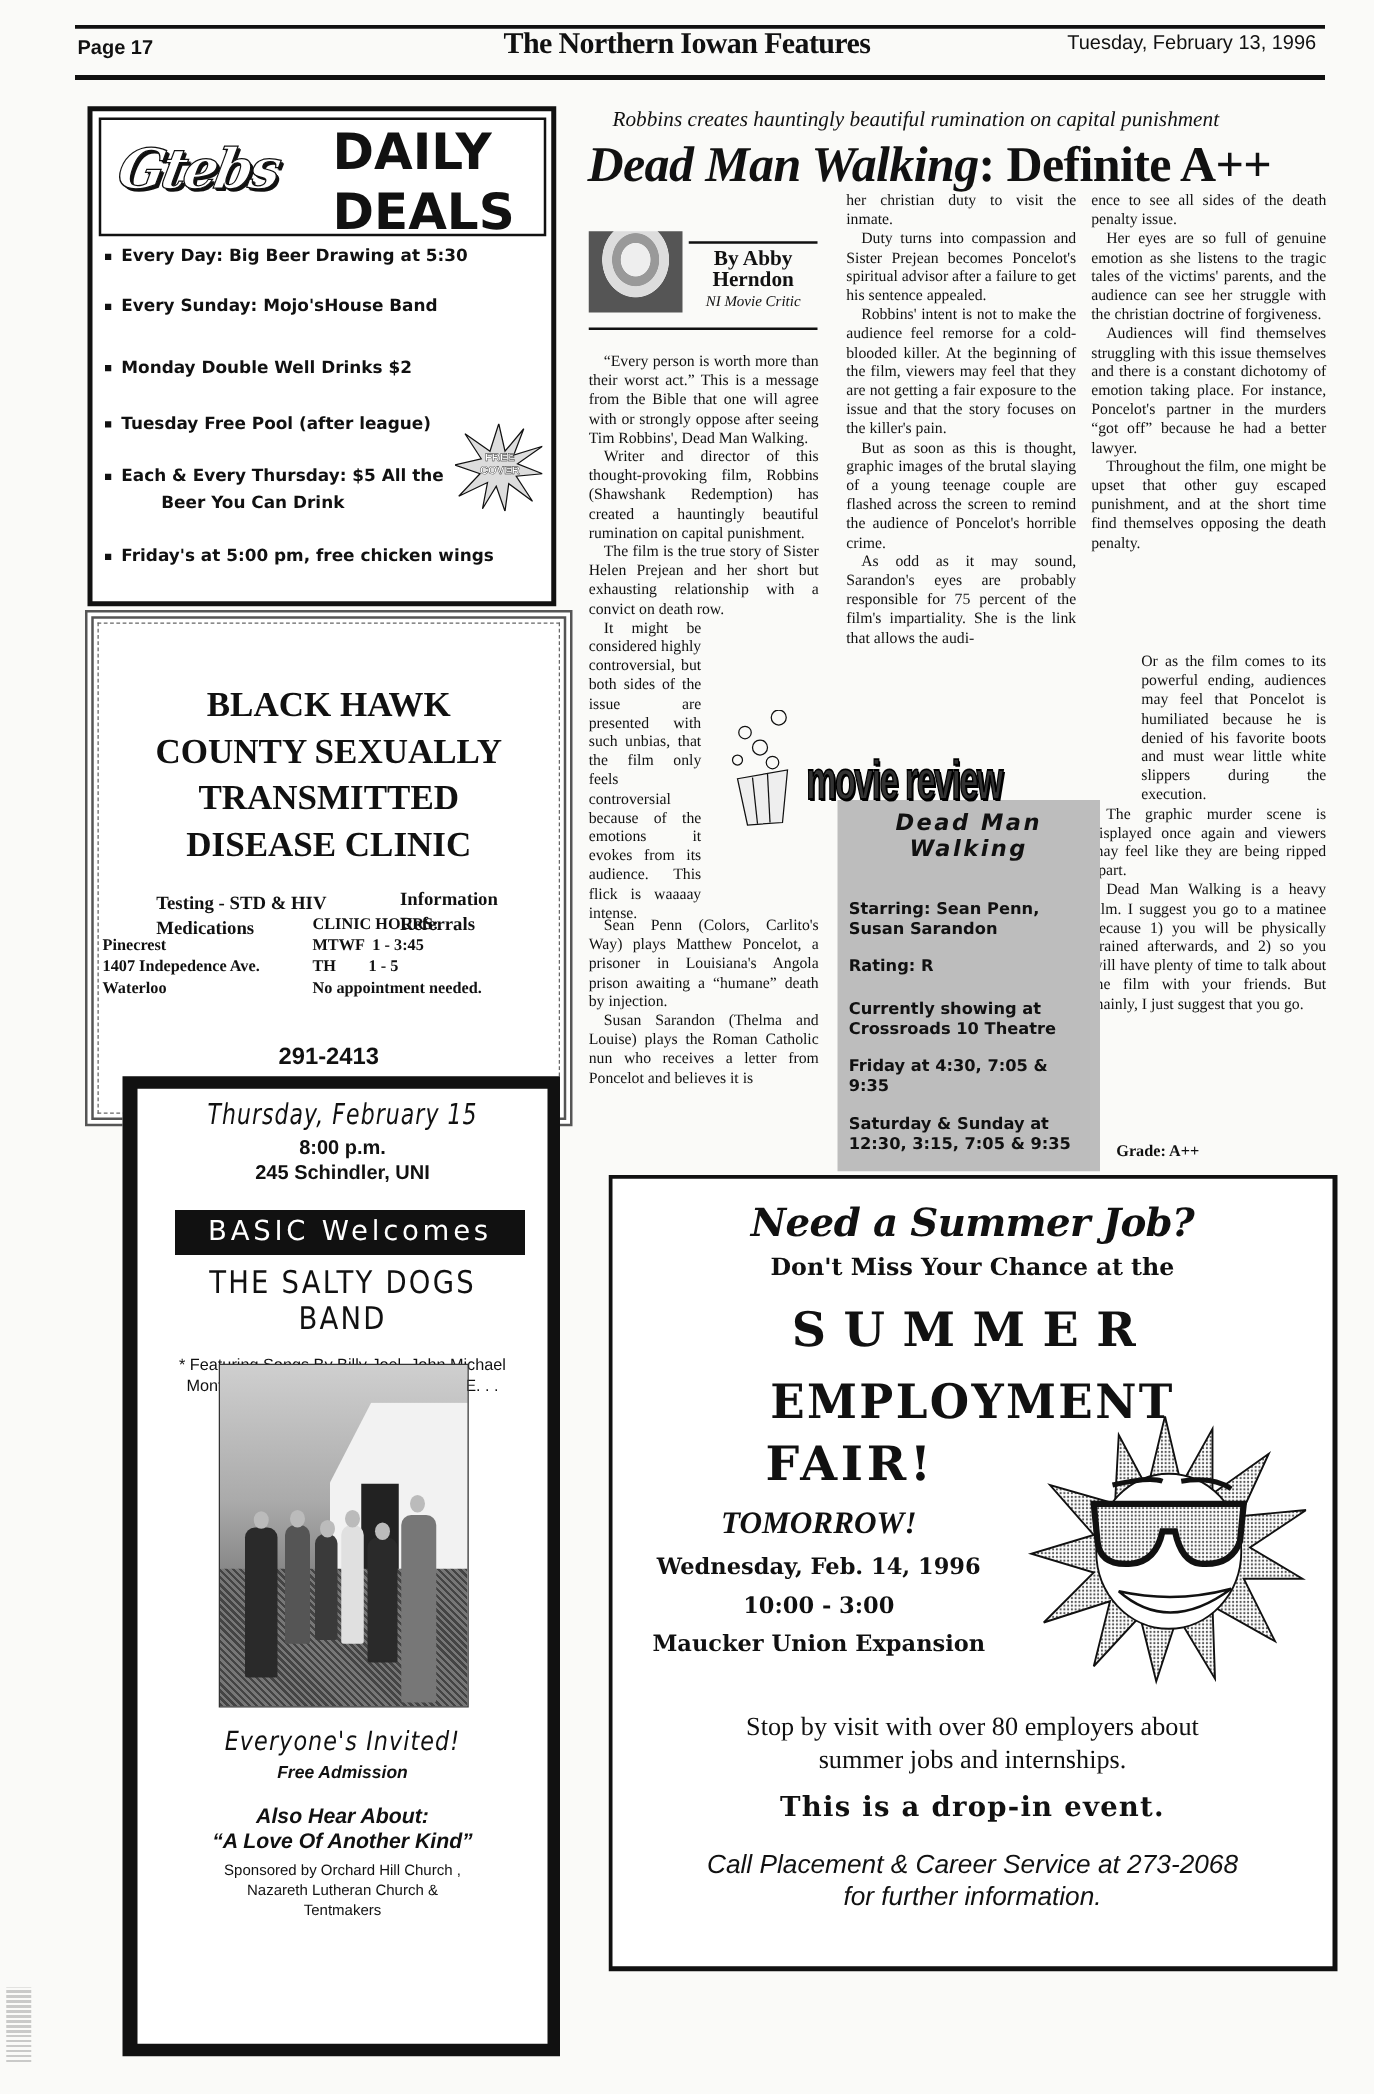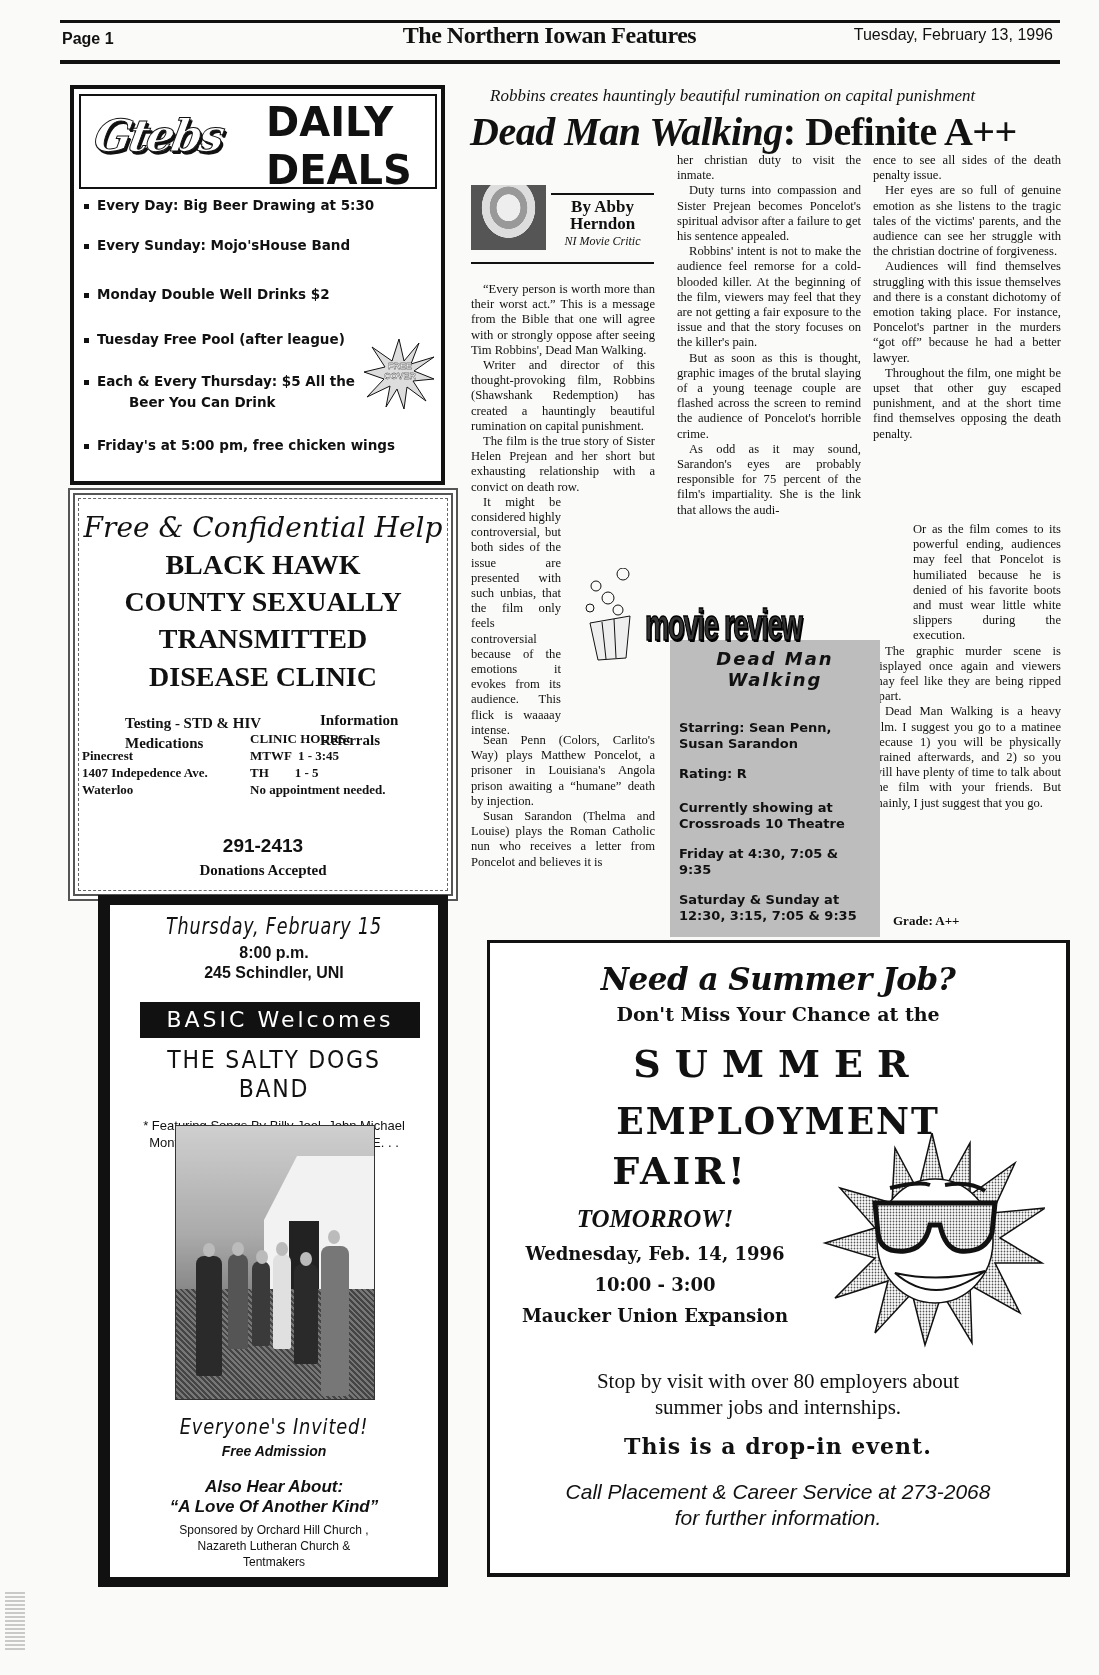--- a/index.html
+++ b/index.html
@@ -29,21 +29,21 @@
   .clinic-inner { position: absolute; inset: 3px; border: 1px dashed #666; }
   .clinic .script { position: absolute; left: 0; width: 100%; top: 16px; text-align: center; font: italic 28px "DejaVu Serif", serif; }
   .clinic .big { position: absolute; left: 0; width: 100%; text-align: center; font: bold 28px "Liberation Serif", serif; }
   .clinic .svc { position: absolute; font: bold 15px "Liberation Serif", serif; line-height: 20px; }
   .clinic .addr { position: absolute; left: 7px; top: 252px; font: bold 13px "Liberation Serif", serif; line-height: 17px; }
   .clinic .hours { position: absolute; left: 175px; top: 235px; font: bold 13px "Liberation Serif", serif; line-height: 17px; }
   .clinic .phone { position: absolute; left: 0; width: 100%; top: 340px; text-align: center; font: bold 19px "Liberation Sans", sans-serif; }
   .clinic .donate { position: absolute; left: 0; width: 100%; top: 367px; text-align: center; font: bold 15px "Liberation Serif", serif; }
 
   
-  .basic { position: absolute; left: 98px; top: 895px; width: 350px; height: 692px; border: 10px solid #111; border-left-width: 12px; background: #fff; }
+  .basic { position: absolute; left: 98px; top: 861px; width: 350px; height: 784px; border: 10px solid #111; border-left-width: 12px; background: #fff; }
   .basic .c { position: absolute; left: 0; width: 100%; text-align: center; }
   .basic .date { top: 8px; font: 23px "DejaVu Sans Condensed", "DejaVu Sans", sans-serif; font-style: italic; letter-spacing: 1px; transform: scaleX(0.85); }
   .basic .time { top: 38px; font: bold 16px "Liberation Sans", sans-serif; line-height: 20px; }
   .basic .welcome-bar { position: absolute; left: 30px; top: 97px; width: 280px; height: 36px; background: #111; color: #fff; text-align: center; font: 22px "DejaVu Sans", sans-serif; line-height: 36px; letter-spacing: 3px; }
   .basic .band { top: 140px; font: 25px "DejaVu Sans", sans-serif; letter-spacing: 2px; transform: scaleX(0.88); }
   .basic .feat { top: 172px; font: 13px "Liberation Sans", sans-serif; line-height: 17px; margin-top: 40px; }
   .basic .photo { position: absolute; left: 65px; top: 220px; width: 200px; height: 275px; border: 1px solid #333; overflow: hidden; background: linear-gradient(180deg, #cfcfcf 0%, #aaa 40%, #888 60%, #555 100%); }
   .photo .barn { position: absolute; right: 0; top: 30px; width: 110px; height: 160px; background: #f2f2f2; clip-path: polygon(30% 0, 100% 0, 100% 100%, 0 100%, 0 40%); }
   .photo .door { position: absolute; right: 55px; top: 95px; width: 30px; height: 70px; background: #222; }
   .photo .grass { position: absolute; left: 0; bottom: 0; width: 100%; height: 110px; background: repeating-linear-gradient(45deg, #444 0 2px, #777 2px 4px); }
@@ -89,21 +89,21 @@
   .job .sun { position: absolute; left: 330px; top: 190px; width: 225px; height: 215px; }
   .job .stop { top: 425px; font: 21px "Liberation Serif", serif; line-height: 26px; }
   .job .dropin { top: 490px; font: bold 22px "DejaVu Serif", serif; letter-spacing: 1px; }
   .job .call { top: 536px; font: italic 21px "Liberation Sans", sans-serif; line-height: 26px; }
   .edge-smudge { position: absolute; left: 5px; top: 1590px; width: 20px; height: 60px; background: repeating-linear-gradient(0deg, #999 0 2px, transparent 2px 4px); opacity: .5; }
 </style>
 </head>
 <body>
 
 <div class="rule-top"></div>
-<div class="page-no">Page 1</div>
+<div class="page-no">Page 17</div>
 <div class="paper-title">The Northern Iowan Features</div>
 <div class="paper-date">Tuesday, February 13, 1996</div>
 <div class="rule-bot"></div>
 
 <div class="gtebs">
   <div class="gtebs-head">
     <div class="gtebs-logo">Gtebs</div>
     <div class="gtebs-daily">
       <div>DAILY</div>
       <div>DEALS</div>
@@ -122,21 +122,20 @@
     <polygon points="35,0 40,22 55,4 47,25 70,18 50,32 70,40 49,42 62,62 43,48 40,70 33,50 22,68 26,47 3,58 20,40 0,33 21,28 8,8 28,22" fill="#ddd" stroke="#111" stroke-width="1"></polygon>
   </svg>
   <div class="starburst-text">
     <div>FREE</div>
     <div>COVER</div>
   </div>
 </div>
 
 <div class="clinic">
   <div class="clinic-inner"></div>
-  <div class="script">Free &amp; Confidential Help</div>
   <div class="big" style="top:54px">BLACK HAWK</div>
   <div class="big" style="top:91px">COUNTY SEXUALLY</div>
   <div class="big" style="top:128px">TRANSMITTED</div>
   <div class="big" style="top:166px">DISEASE CLINIC</div>
   <div class="svc" style="left:50px; top:218px">
     <div>Testing - STD &amp; HIV</div>
     <div>Medications</div>
   </div>
   <div class="svc" style="left:245px; top:215px">
     <div>Information</div>

